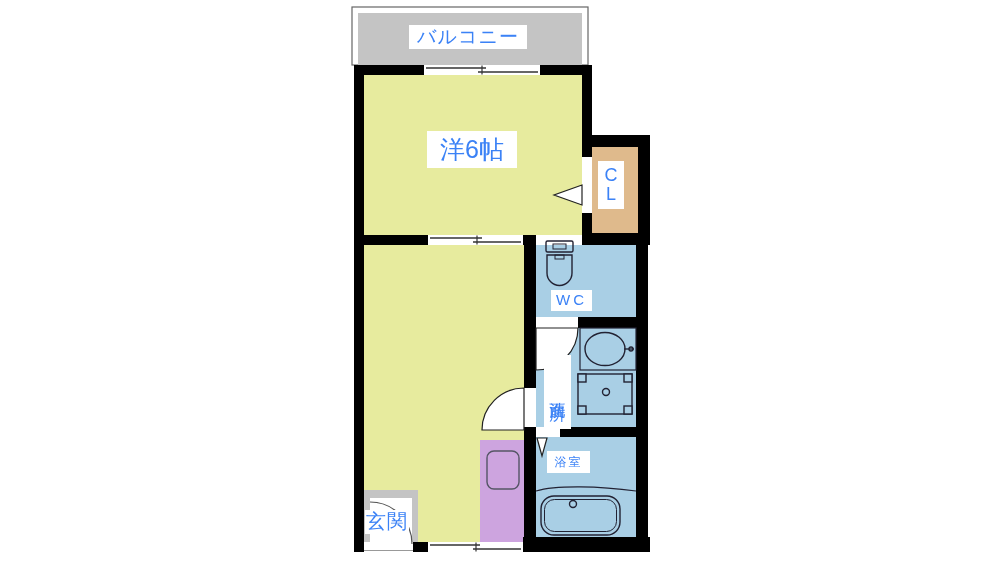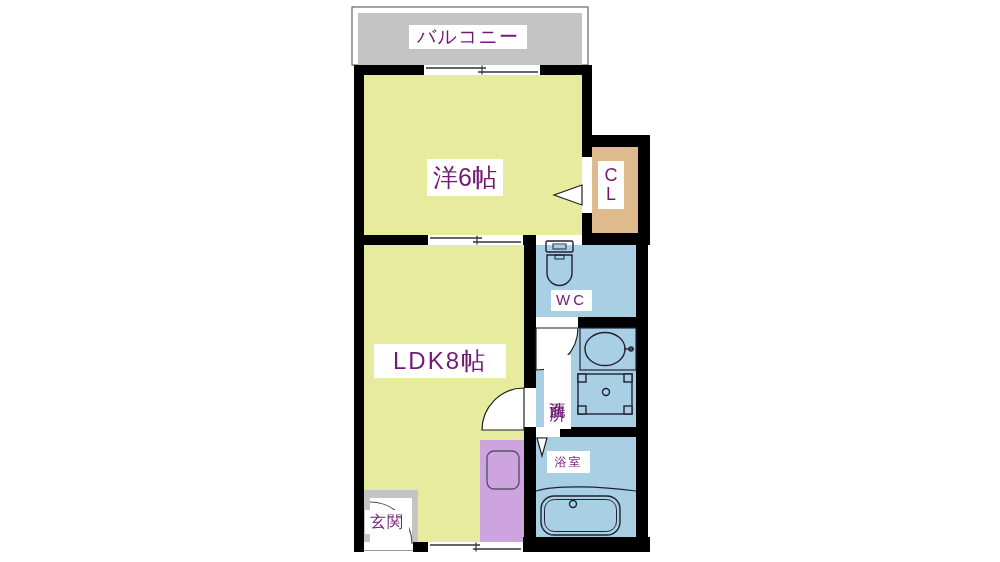--- a/index.html
+++ b/index.html
@@ -7,37 +7,37 @@
     position:relative;
     width:1000px;height:562px;
     background:#ffffff;
     font-family:"Liberation Sans","DejaVu Sans",sans-serif;
     overflow:hidden;
   }
   .plan-svg{position:absolute;left:0;top:0;}
   .label{
     position:absolute;
     background:#ffffff;
-    color:#701a75;
+    color:#3b82f6;
     display:flex;align-items:center;justify-content:center;
     line-height:1.08;
     white-space:nowrap;
     font-weight:500;
   }
   .lbl-balcony{left:409px;top:25px;width:118px;height:24px;font-size:19px;letter-spacing:1px;}
-  .lbl-western{left:427px;top:131px;width:76px;height:37px;font-size:25px;margin-top:28px;}
+  .lbl-western{left:427px;top:131px;width:90px;height:37px;font-size:25px;}
   .lbl-cl{left:598px;top:161px;width:26px;height:48px;font-size:18px;flex-direction:column;}
   .lbl-ldk{left:374px;top:344px;width:132px;height:34px;font-size:24px;letter-spacing:2px;}
   .lbl-wc{left:551px;top:290px;width:41px;height:21px;font-size:15px;letter-spacing:3px;text-align:right;}
   .lbl-washroom{
     left:544px;top:355px;width:27px;height:74px;font-size:16px;
     writing-mode:vertical-rl;text-orientation:upright;letter-spacing:2px;
   }
   .lbl-bath{left:547px;top:451px;width:43px;height:22px;font-size:12px;letter-spacing:2px;}
-  .lbl-entrance{left:365px;top:510px;width:44px;height:24px;font-size:16px;letter-spacing:1px;}
+  .lbl-entrance{left:365px;top:510px;width:44px;height:24px;font-size:20px;letter-spacing:1px;}
 </style>
 </head>
 <body>
 
 <div class="canvas">
 
   <svg class="plan-svg" width="1000" height="562" viewBox="0 0 1000 562">
 
     <g>
 
@@ -165,19 +165,18 @@
       </g>
     </g>
   </svg>
 
   <div class="label lbl-balcony">バルコニー</div>
   <div class="label lbl-western">洋6帖</div>
   <div class="label lbl-cl">
     <span>C</span>
     <span>L</span>
   </div>
-  <div class="label lbl-ldk">LDK8帖</div>
   <div class="label lbl-wc">WC</div>
   <div class="label lbl-washroom">洗面所</div>
   <div class="label lbl-bath">浴室</div>
   <div class="label lbl-entrance">玄関</div>
 
 </div>
 
 </body></html>

